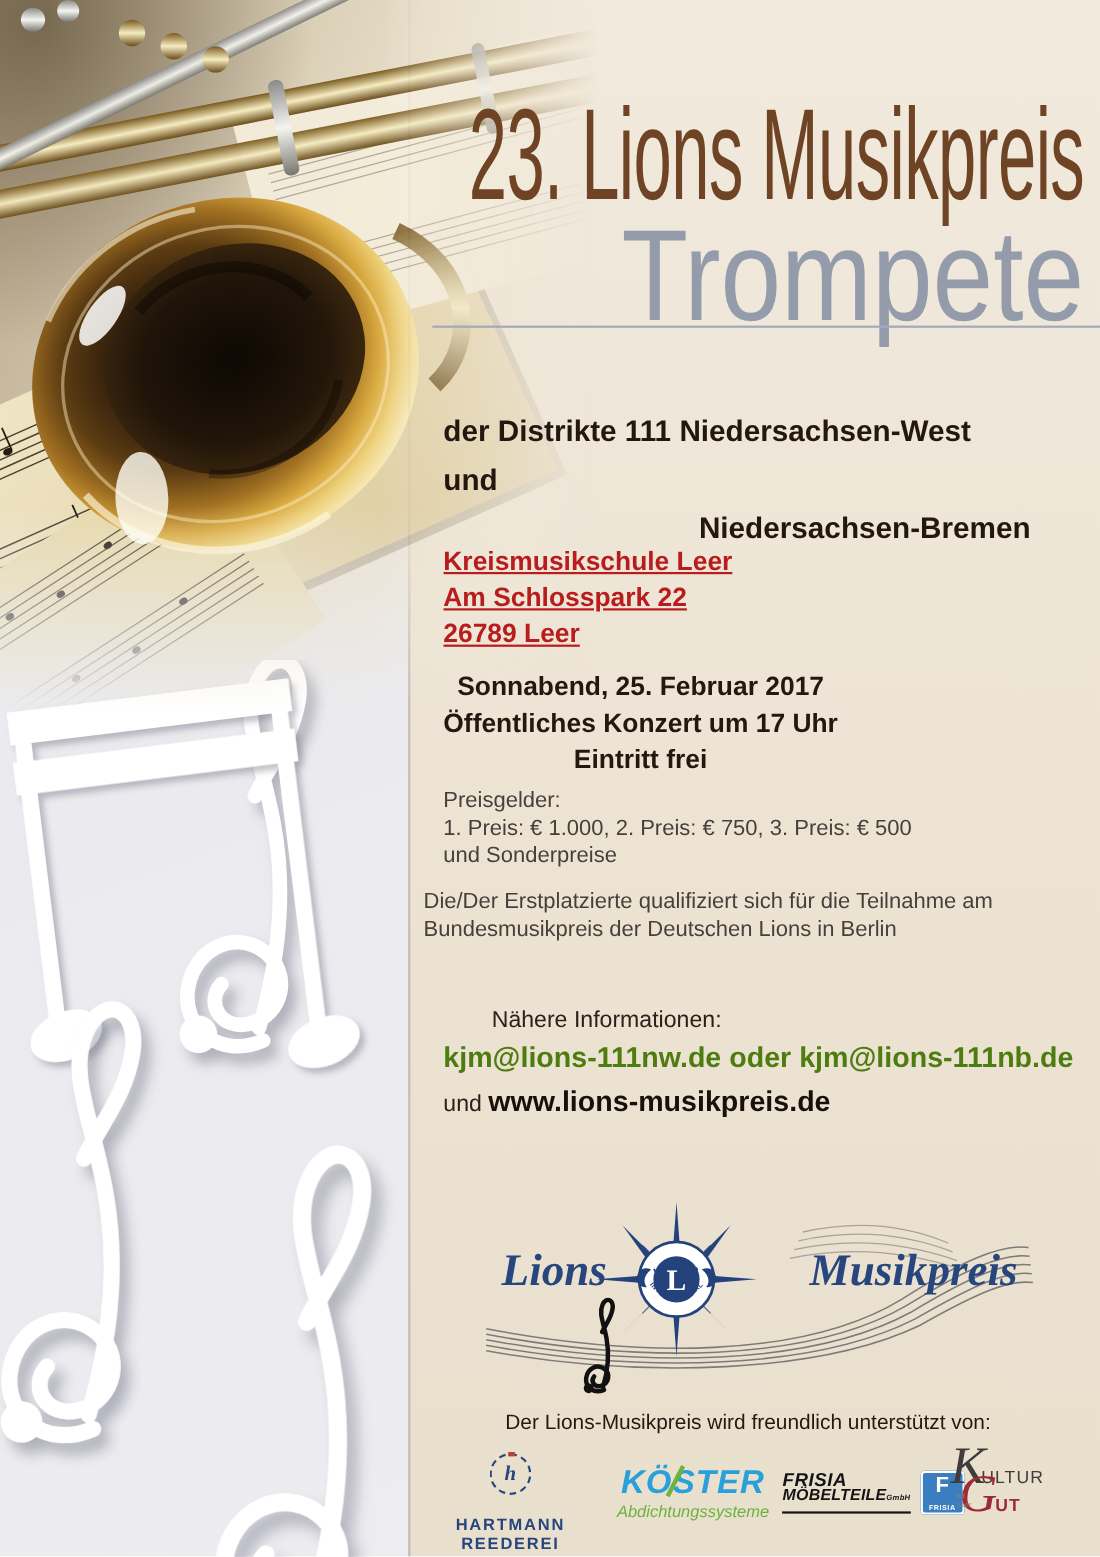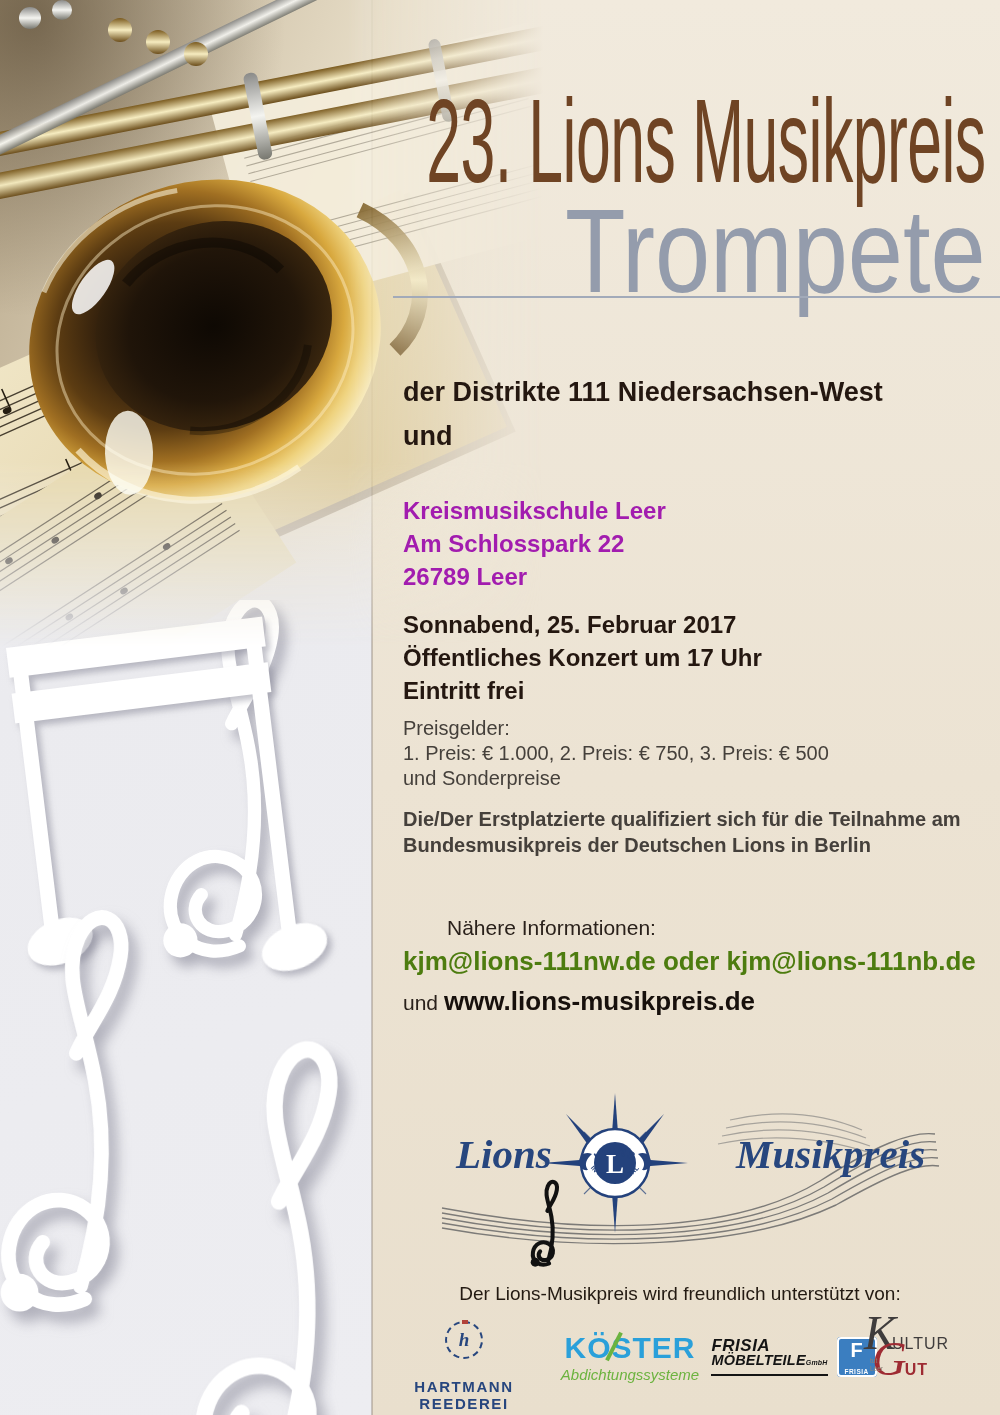--- a/index.html
+++ b/index.html
@@ -26,24 +26,24 @@
     font-size:118px;line-height:1;color:#6f4424;white-space:nowrap;
     transform:scaleX(.53);transform-origin:100% 50%;letter-spacing:-1px;}
   .instrument{position:absolute;top:192px;right:14px;margin:0;font-weight:400;
     font-size:118px;line-height:1;color:#949cac;white-space:nowrap;
     transform:scaleX(.84);transform-origin:100% 50%;}
   .rule{position:absolute;left:393px;right:0;top:296px;height:2px;background:#a2aab9;}
   
   .districts{position:absolute;left:403px;top:370px;width:534px;
     font-size:27px;font-weight:bold;line-height:44px;color:#241710;}
   .districts .r{text-align:right;}
-  .venue{position:absolute;left:403px;top:494px;font-size:24px;font-weight:bold;line-height:33px;color:#a21caf;}
-  .event{position:absolute;left:403px;top:608px;font-size:24px;font-weight:bold;line-height:33px;color:#241710;}
+  .venue{position:absolute;left:403px;top:494px;font-size:24px;font-weight:bold;line-height:33px;color:#b91c1c;text-decoration:underline;}
+  .event{position:absolute;left:403px;top:608px;font-size:24px;font-weight:bold;line-height:33px;color:#241710;text-align:center;}
   .prizes{position:absolute;left:403px;top:716px;font-size:20px;line-height:25px;color:#45403b;}
-  .qual{position:absolute;left:403px;top:806px;font-size:20px;line-height:26px;color:#45403b;font-weight:bold;}
+  .qual{position:absolute;left:385px;top:806px;font-size:20px;line-height:26px;color:#45403b;}
   .contact-heading{position:absolute;left:403px;top:916px;font-size:21px;color:#2a211b;margin-left:44px;}
   .emails{position:absolute;left:403px;top:946px;font-size:26px;font-weight:bold;color:#4d7c0f;}
   .webline{position:absolute;left:403px;top:986px;color:#2a211b;font-size:21px;}
   .webline b{font-size:26px;color:#17100c;}
   
   .logo-block{position:absolute;left:430px;top:1086px;width:522px;height:195px;}
   .logo-block svg{position:absolute;left:0;top:0;}
   .logo-word{position:absolute;top:44px;margin:0;
     font-family:"Liberation Serif","DejaVu Serif",serif;font-style:italic;font-weight:bold;
     font-size:41px;color:#27467e;white-space:nowrap;}
@@ -57,21 +57,21 @@
   
   .sp-hartmann{left:22px;top:2px;width:140px;color:#27467e;}
   .h-circle{width:34px;height:34px;margin:0 auto;border:2px dashed #27467e;border-radius:50%;
     display:flex;align-items:center;justify-content:center;position:relative;}
   .h-circle::before{content:"";position:absolute;top:-3px;left:15px;width:6px;height:4px;background:#b2423a;}
   .h-mono{font-family:"Liberation Serif","DejaVu Serif",serif;font-style:italic;font-weight:bold;font-size:19px;}
   .h-name{margin-top:19px;font-size:15px;font-weight:bold;letter-spacing:1.6px;}
   .h-tag{margin-top:4px;font-size:6.5px;letter-spacing:1.2px;color:#b2423a;font-weight:bold;}
   
   .sp-koester{left:178px;top:12px;width:160px;}
-  .k-word{position:relative;display:inline-block;font-size:30px;font-weight:800;letter-spacing:1px;color:#2aa0da;}
+  .k-word{position:relative;display:inline-block;font-size:30px;font-weight:800;letter-spacing:1px;color:#2aa0da;font-style:italic;}
   .k-slash{position:absolute;left:48px;top:0px;width:4px;height:31px;background:#6cb33f;transform:rotate(27deg);}
   .k-tag{font-size:15px;font-style:italic;color:#6cb33f;margin-top:1px;}
   
   .sp-frisia{left:332px;top:18px;width:180px;}
   .f-flex{display:flex;align-items:center;gap:9px;justify-content:center;}
   .f-text{text-align:left;border-bottom:2.5px solid #141414;padding-bottom:4px;color:#141414;}
   .f-l1{font-size:17px;font-weight:900;font-style:italic;line-height:15px;letter-spacing:.5px;}
   .f-l2{font-size:14.5px;font-weight:900;font-style:italic;line-height:15px;letter-spacing:.2px;}
   .f-gmbh{font-size:7px;font-weight:bold;}
   .f-badge{width:40px;height:40px;background:#3b7ec0;border-radius:4px;
@@ -274,20 +274,21 @@
       </svg>
     </div>
   </div>
 
   <h1 class="title">23. Lions Musikpreis</h1>
   <h2 class="instrument">Trompete</h2>
   <div class="rule"></div>
 
   <div class="districts">
     <div>der Distrikte 111 Niedersachsen-West und</div>
+    <div class="r">Niedersachsen-Bremen</div>
   </div>
 
   <div class="venue">
     <div>Kreismusikschule Leer</div>
     <div>Am Schlosspark 22</div>
     <div>26789 Leer</div>
   </div>
 
   <div class="event">
     <div>Sonnabend, 25. Februar 2017</div>

